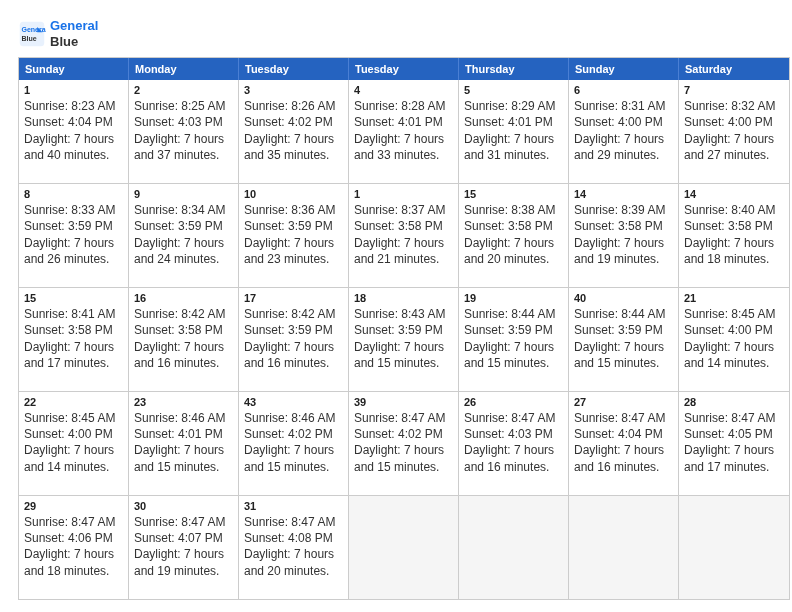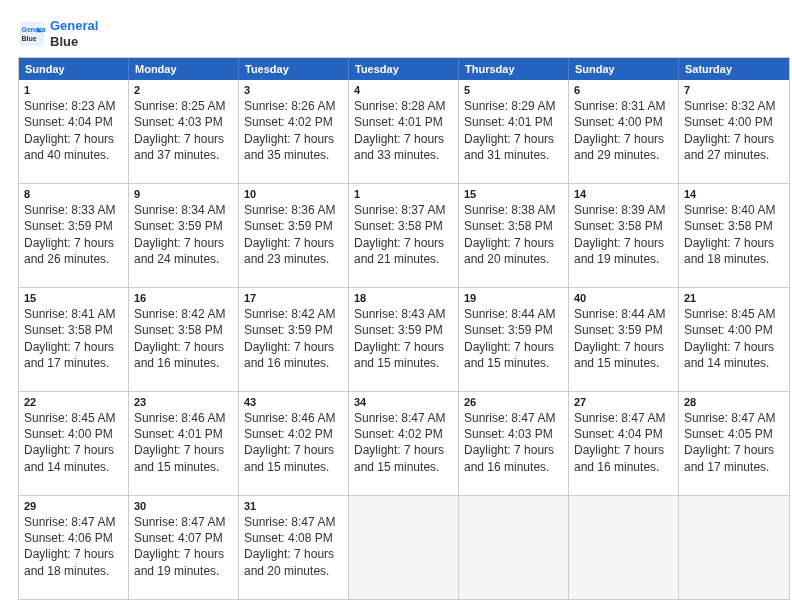--- a/index.html
+++ b/index.html
@@ -242,21 +242,21 @@
           </div>
           <div class="cal-cell">
             <span class="day-num">23</span>
             <div class="cell-text">Sunrise: 8:46 AM<br>Sunset: 4:01 PM<br>Daylight: 7 hours<br>and 15 minutes.</div>
           </div>
           <div class="cal-cell">
             <span class="day-num">43</span>
             <div class="cell-text">Sunrise: 8:46 AM<br>Sunset: 4:02 PM<br>Daylight: 7 hours<br>and 15 minutes.</div>
           </div>
           <div class="cal-cell">
-            <span class="day-num">34</span>
+            <span class="day-num">39</span>
             <div class="cell-text">Sunrise: 8:47 AM<br>Sunset: 4:02 PM<br>Daylight: 7 hours<br>and 15 minutes.</div>
           </div>
           <div class="cal-cell">
             <span class="day-num">26</span>
             <div class="cell-text">Sunrise: 8:47 AM<br>Sunset: 4:03 PM<br>Daylight: 7 hours<br>and 16 minutes.</div>
           </div>
           <div class="cal-cell">
             <span class="day-num">27</span>
             <div class="cell-text">Sunrise: 8:47 AM<br>Sunset: 4:04 PM<br>Daylight: 7 hours<br>and 16 minutes.</div>
           </div>

